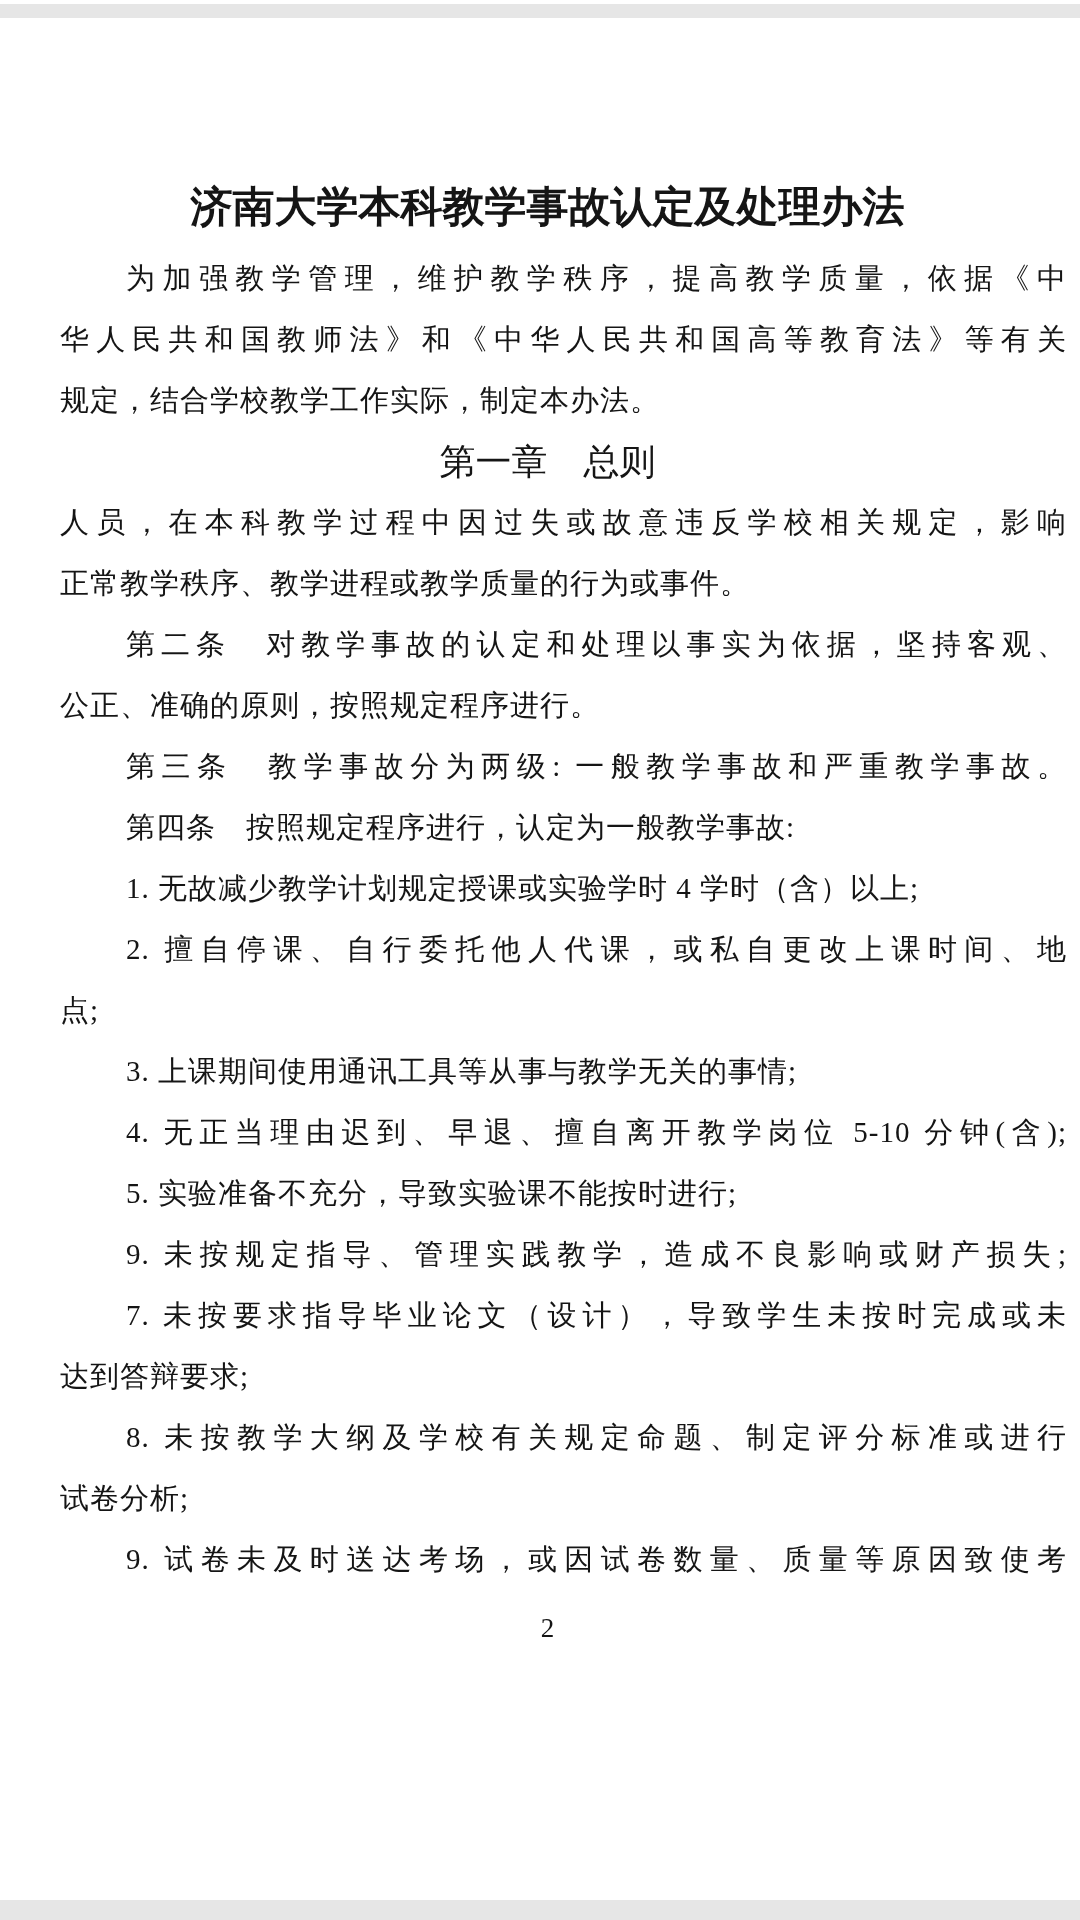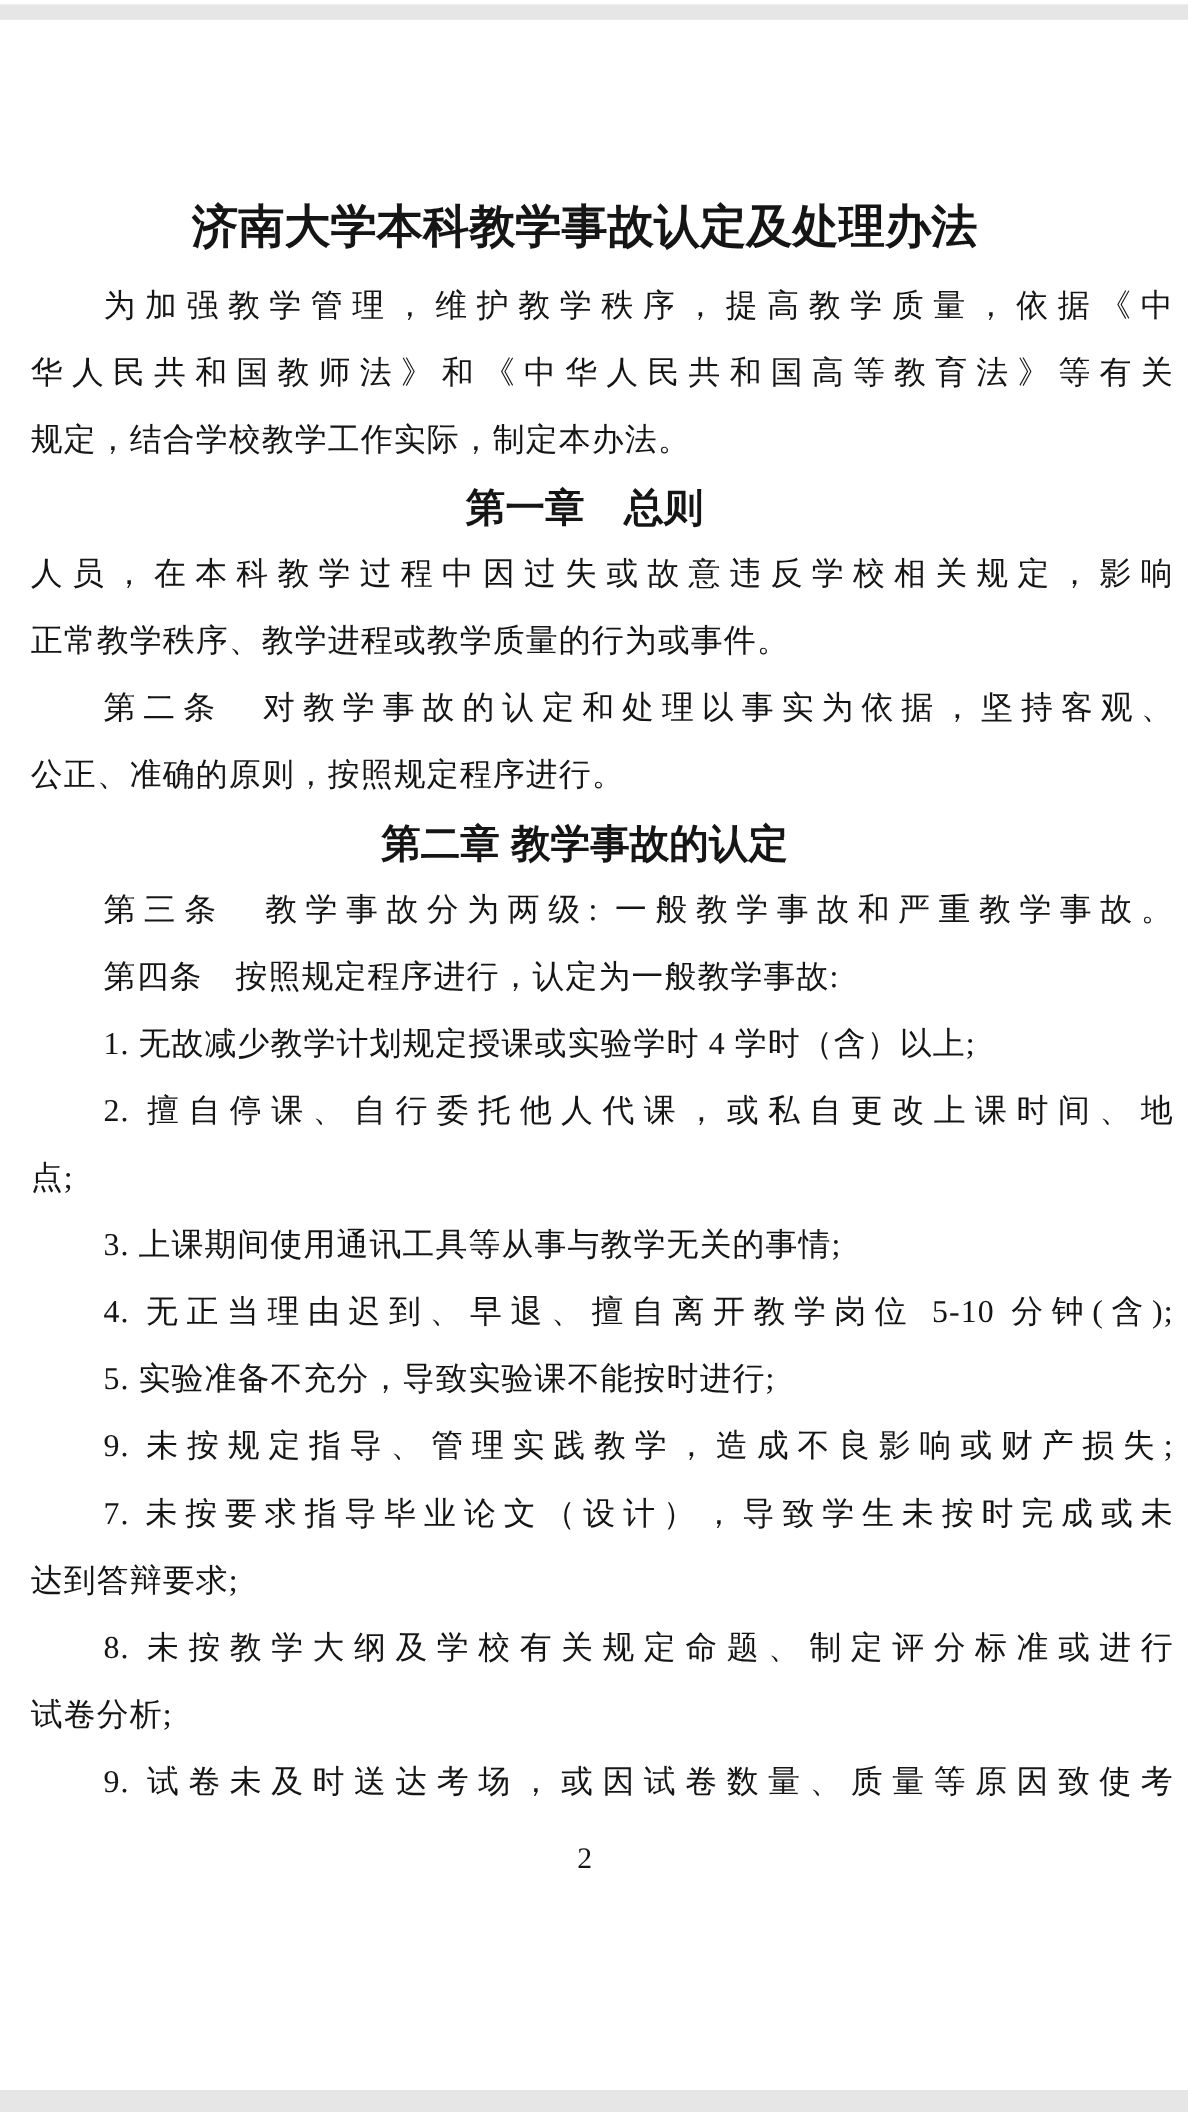--- a/index.html
+++ b/index.html
@@ -23,21 +23,21 @@
   }
   .page-gap.top { top: 4px; height: 14px; }
   .page-gap.bottom { top: 1900px; height: 20px; }
 
   .content {
     position: absolute;
     top: 0;
     left: 0;
     width: 1075px;
     box-sizing: border-box;
-    padding: 176px 8px 0 28px;
+    padding: 176px 8px 0 60px;
   }
   .doc-title {
     font-size: 42px;
     font-weight: bold;
     line-height: 62px;
     text-align: center;
     margin: 0 32px 10px 0;
     letter-spacing: 0;
   }
   .line {
@@ -47,21 +47,21 @@
     text-align: justify;
   }
   .line.fill {
     text-align-last: justify;
   }
   .line.indent {
     text-indent: 66px;
   }
   .line.heading {
     font-family: "Liberation Sans", "DejaVu Sans", sans-serif;
-    font-weight: bold;
+    font-weight: normal;
     font-size: 36px;
     letter-spacing: 0;
     text-align-last: center;
     text-indent: 0;
     margin-right: 32px;
   }
   .page-number {
     font-size: 27px;
     line-height: 60px;
     text-align: center;
@@ -83,21 +83,20 @@
   <div class="line">规定，结合学校教学工作实际，制定本办法。</div>
 
   <div class="line heading">第一章　总则</div>
 
   <div class="line fill">人员，在本科教学过程中因过失或故意违反学校相关规定，影响</div>
   <div class="line">正常教学秩序、教学进程或教学质量的行为或事件。</div>
 
   <div class="line indent fill">第二条　对教学事故的认定和处理以事实为依据，坚持客观、</div>
   <div class="line">公正、准确的原则，按照规定程序进行。</div>
 
-  <div class="line heading">第二章 教学事故的认定</div>
 
   <div class="line indent fill">第三条　教学事故分为两级: 一般教学事故和严重教学事故。</div>
   <div class="line indent">第四条　按照规定程序进行，认定为一般教学事故:</div>
 
   <div class="line indent">1. 无故减少教学计划规定授课或实验学时 4 学时（含）以上;</div>
   <div class="line indent fill">2. 擅自停课、自行委托他人代课，或私自更改上课时间、地</div>
   <div class="line">点;</div>
   <div class="line indent">3. 上课期间使用通讯工具等从事与教学无关的事情;</div>
   <div class="line indent fill">4. 无正当理由迟到、早退、擅自离开教学岗位 5-10 分钟(含);</div>
   <div class="line indent">5. 实验准备不充分，导致实验课不能按时进行;</div>

